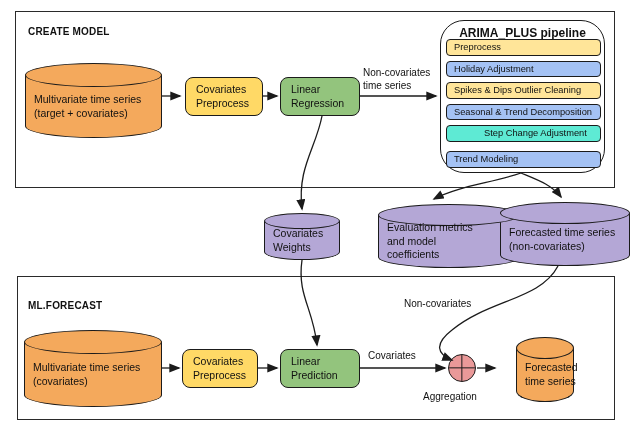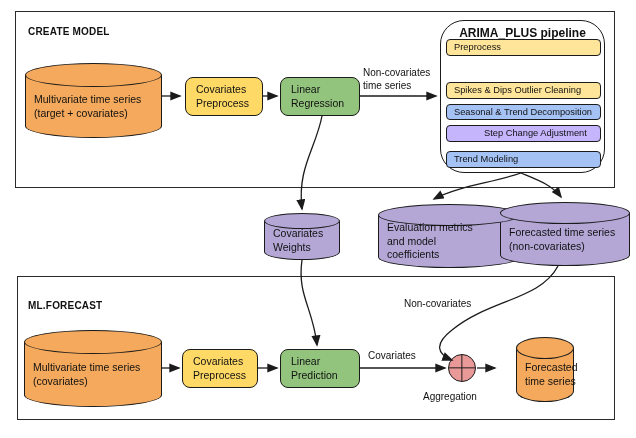--- a/index.html
+++ b/index.html
@@ -65,23 +65,24 @@
 
   <div class="pbox" style="left: 280px; top: 77px; width: 80px; height: 39px; background-color: rgb(147, 196, 125);">Linear
 Regression</div>
 
   <div class="flabel" style="left:363px;top:66px;">Non-covariates
 time series</div>
 
   <div class="pipeline">
     <div class="pipeline-title">ARIMA_PLUS pipeline</div>
     <div class="prow" style="top: 18px; background-color: rgb(255, 229, 153);">Preprocess</div>
+    <div class="prow" style="top: 39.5px; background-color: rgb(164, 194, 244);">Holiday Adjustment</div>
     <div class="prow" style="top: 82.5px; background-color: rgb(164, 194, 244);">Seasonal &amp; Trend Decomposition</div>
     <div class="prow" style="top: 61px; background-color: rgb(255, 229, 153);">Spikes &amp; Dips Outlier Cleaning</div>
-    <div class="prow" style="top: 104px; background-color: #c4b5fd; padding-left: 37px;">Step Change Adjustment</div>
+    <div class="prow" style="top: 104px; background-color: #5eead4; padding-left: 37px;">Step Change Adjustment</div>
     <div class="prow" style="top: 130px; background-color: rgb(164, 194, 244);">Trend Modeling</div>
   </div>
 
   <div class="cyl" style="left:264px;top:213px;width:76px;height:47px;--ry:8px;">
     <div class="cyl-top" style="background-color: rgb(180, 167, 214);"></div>
     <div class="cyl-body" style="background-color: rgb(180, 167, 214);"></div>
     <div class="cyl-label">Covariates
 Weights</div>
   </div>
 

